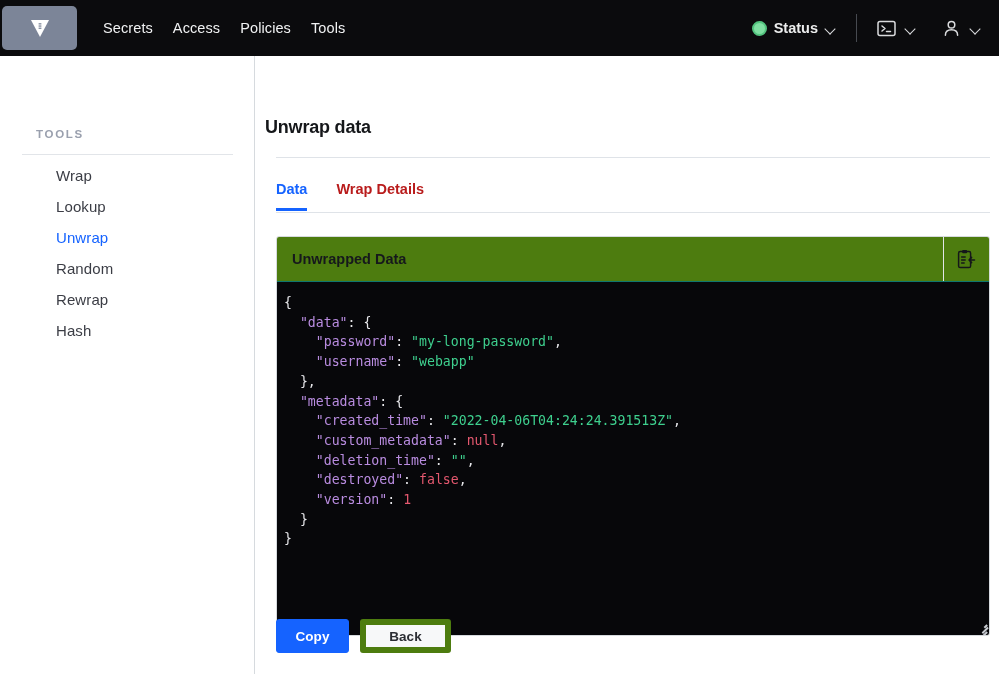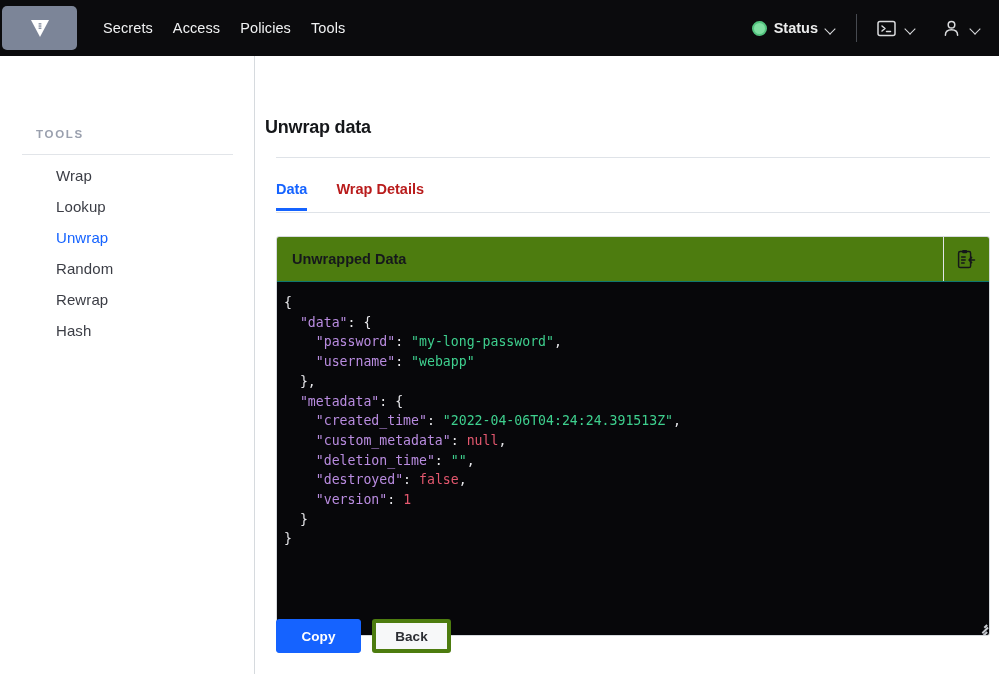--- a/index.html
+++ b/index.html
@@ -159,26 +159,26 @@
   .resize-grip i:nth-child(3) { bottom: 9px;  width: 4px; }
 
   
   .btn-row { position: absolute; left: 21px; top: 563px; display: flex; gap: 11px; }
   .btn {
     height: 34px; border-radius: 3px; font-size: 13.5px; font-weight: 700;
     display: flex; align-items: center; justify-content: center;
     cursor: pointer; letter-spacing: .1px;
   }
   .btn-primary {
-    background: #1563ff; color: #fff; width: 85px;
+    background: #1563ff; color: #fff; width: 73px;
     border: 1px solid #1563ff;
   }
   .btn-secondary {
-    background: #f7f8f9; color: #2b2d33; width: 79px;
-    border: 4px solid #4d7c0f;
+    background: #f7f8f9; color: #2b2d33; width: 91px;
+    border: 6px solid #4d7c0f;
   }
 </style>
 </head>
 <body>
 
 <div class="navbar">
   <div class="logo-tile">
     <svg width="26" height="26" viewBox="0 0 26 26" aria-hidden="true">
       <path d="M4 5 L22 5 L13 22 Z" fill="#ffffff"></path>
       <g fill="#7c8598">

